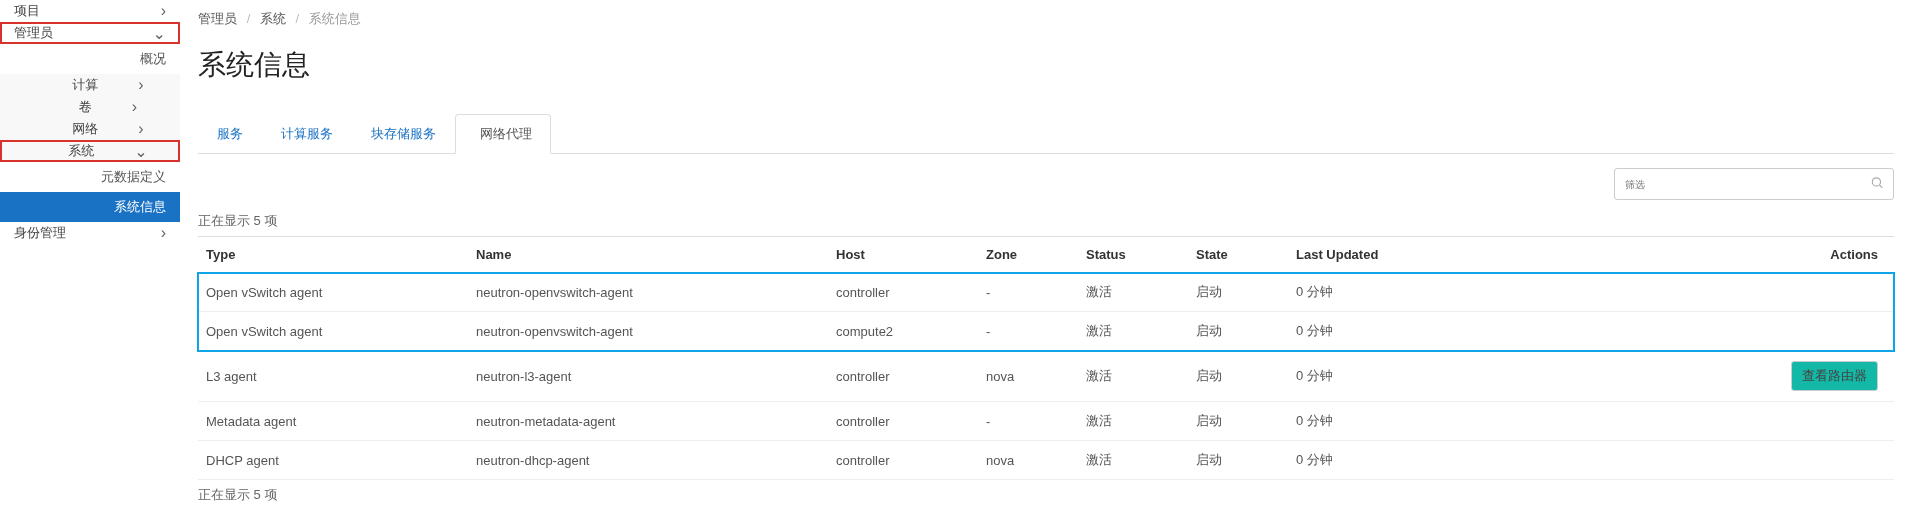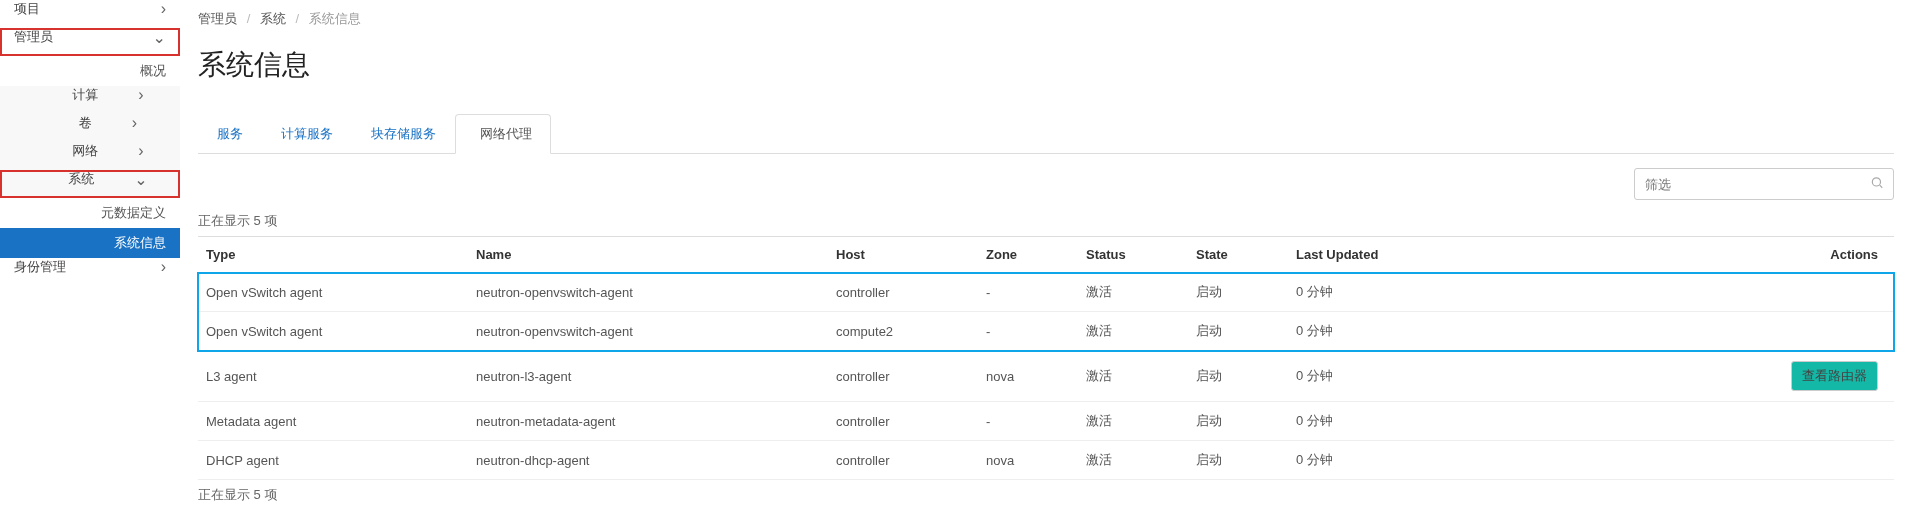--- a/index.html
+++ b/index.html
@@ -11,22 +11,23 @@
       width: 1914px;
     }
     .layout { display: flex; }
     .sidebar {
       width: 180px;
       flex-shrink: 0;
       background: #fff;
     }
     .nav-item {
       display: flex;
+      align-items: center;
       justify-content: space-between;
-      height: 28px;
+      height: 22px;
       padding: 0 14px 0 14px;
       cursor: pointer;
       color: #444;
       background: #fff;
     }
     .nav-item.alt { background: #f8f8f8; }
     .nav-item .chevron {
       font-size: 16px;
       color: #666;
     }
@@ -85,26 +86,26 @@
       border-radius: 4px 4px 0 0;
       background: #fff;
       padding-left: 24px;
     }
     .filter-row {
       display: flex;
       justify-content: flex-end;
       margin-bottom: 12px;
     }
     .filter-input {
-      width: 260px;
+      width: 280px;
       height: 32px;
       border: 1px solid #ccc;
       border-radius: 3px;
       padding: 0 30px 0 10px;
-      font-size: 13px;
+      font-size: 10px;
     }
     .filter-wrap { position: relative; }
     .filter-wrap .search-icon {
       position: absolute;
       right: 10px;
       top: 50%;
       transform: translateY(-50%);
       color: #aaa;
       pointer-events: none;
     }

